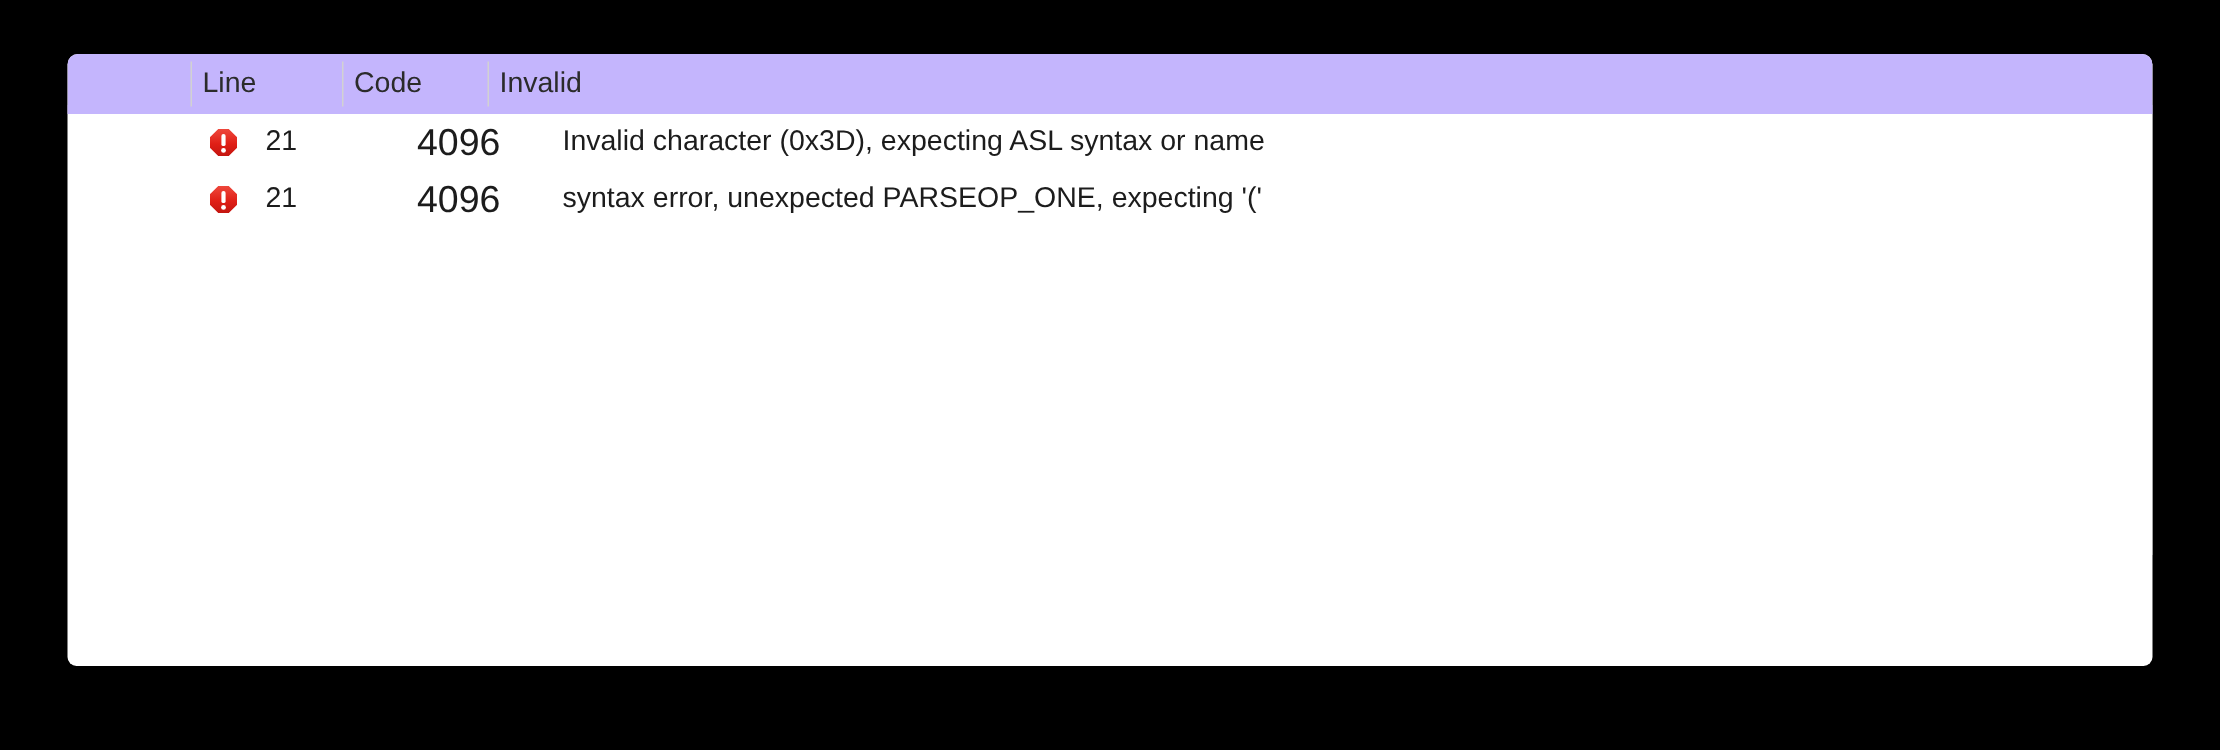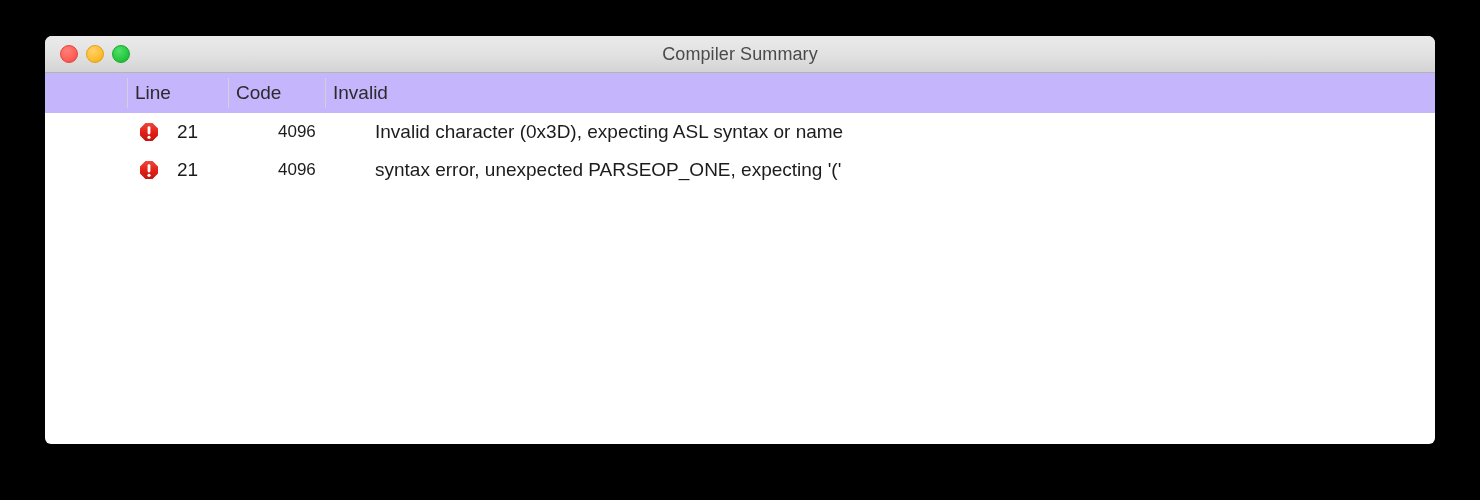--- a/index.html
+++ b/index.html
@@ -116,21 +116,21 @@
     top: 0;
     line-height: 38px;
     font-size: 19px;
     color: #1c1c1c;
   }
   .row .c-code {
     position: absolute;
     left: 191px;
     top: 0;
     line-height: 38px;
-    font-size: 17px;
+    font-size: 25px;
     color: #1c1c1c;
   }
   .row .c-message {
     position: absolute;
     left: 288px;
     top: 0;
     line-height: 38px;
     font-size: 19px;
     color: #1c1c1c;
     white-space: nowrap;
@@ -154,28 +154,20 @@
     line-height: 37px;
     font-size: 19px;
     color: #1c1c1c;
   }
 </style>
 </head>
 <body>
 
 <div class="window">
 
-  <div class="titlebar">
-    <div class="traffic">
-      <div class="light close"></div>
-      <div class="light min"></div>
-      <div class="light max"></div>
-    </div>
-    <div class="title">Compiler Summary</div>
-  </div>
 
   <div class="col-header">
     <div class="divider dv1"></div>
     <div class="divider dv2"></div>
     <div class="divider dv3"></div>
     <div class="cell ch-line">Line</div>
     <div class="cell ch-code">Code</div>
     <div class="cell ch-message">Invalid</div>
   </div>
 

